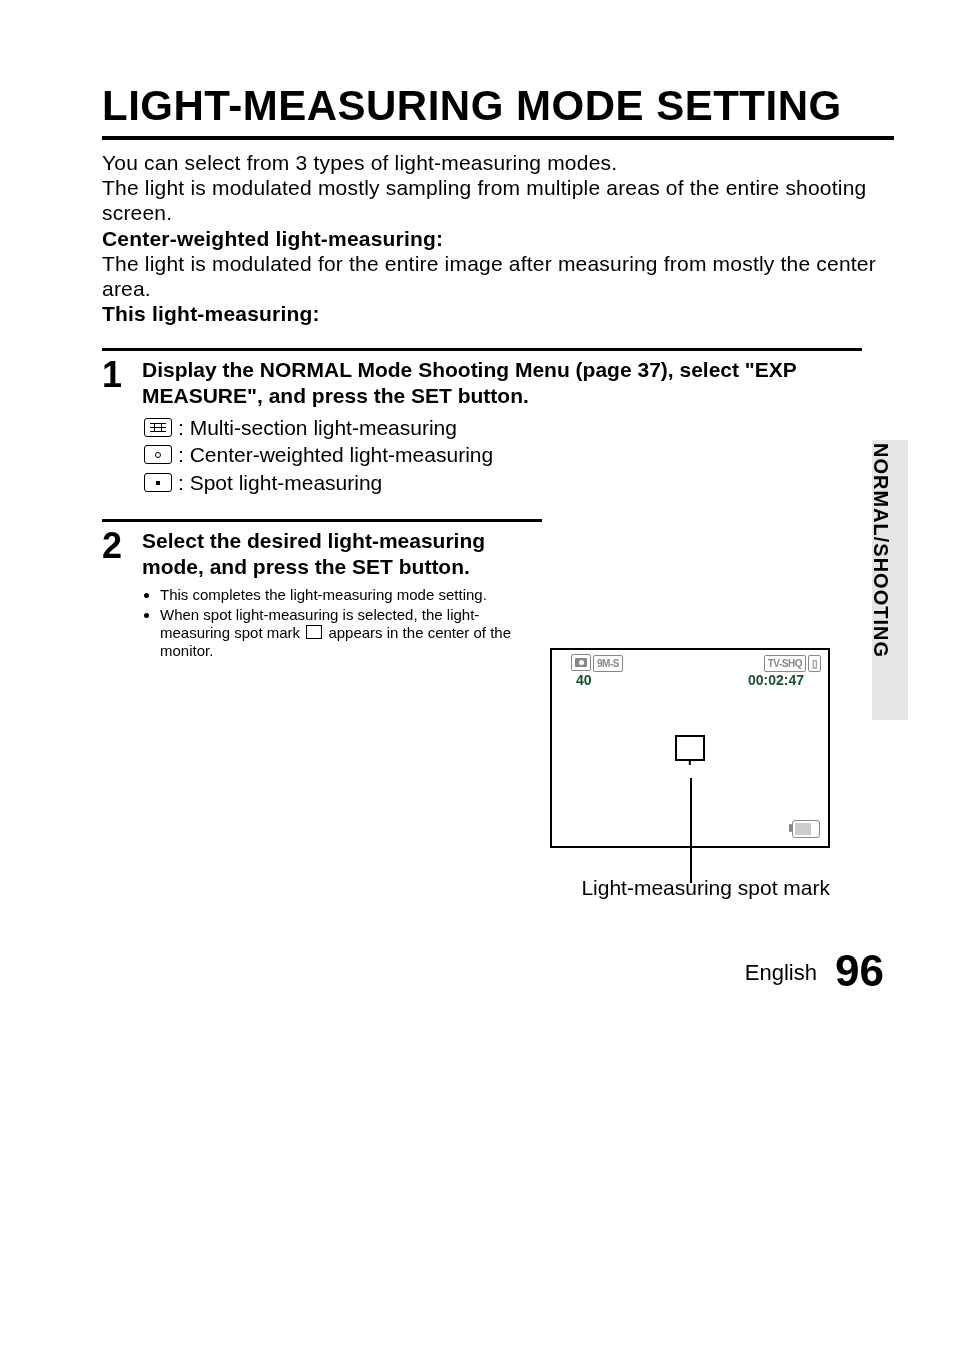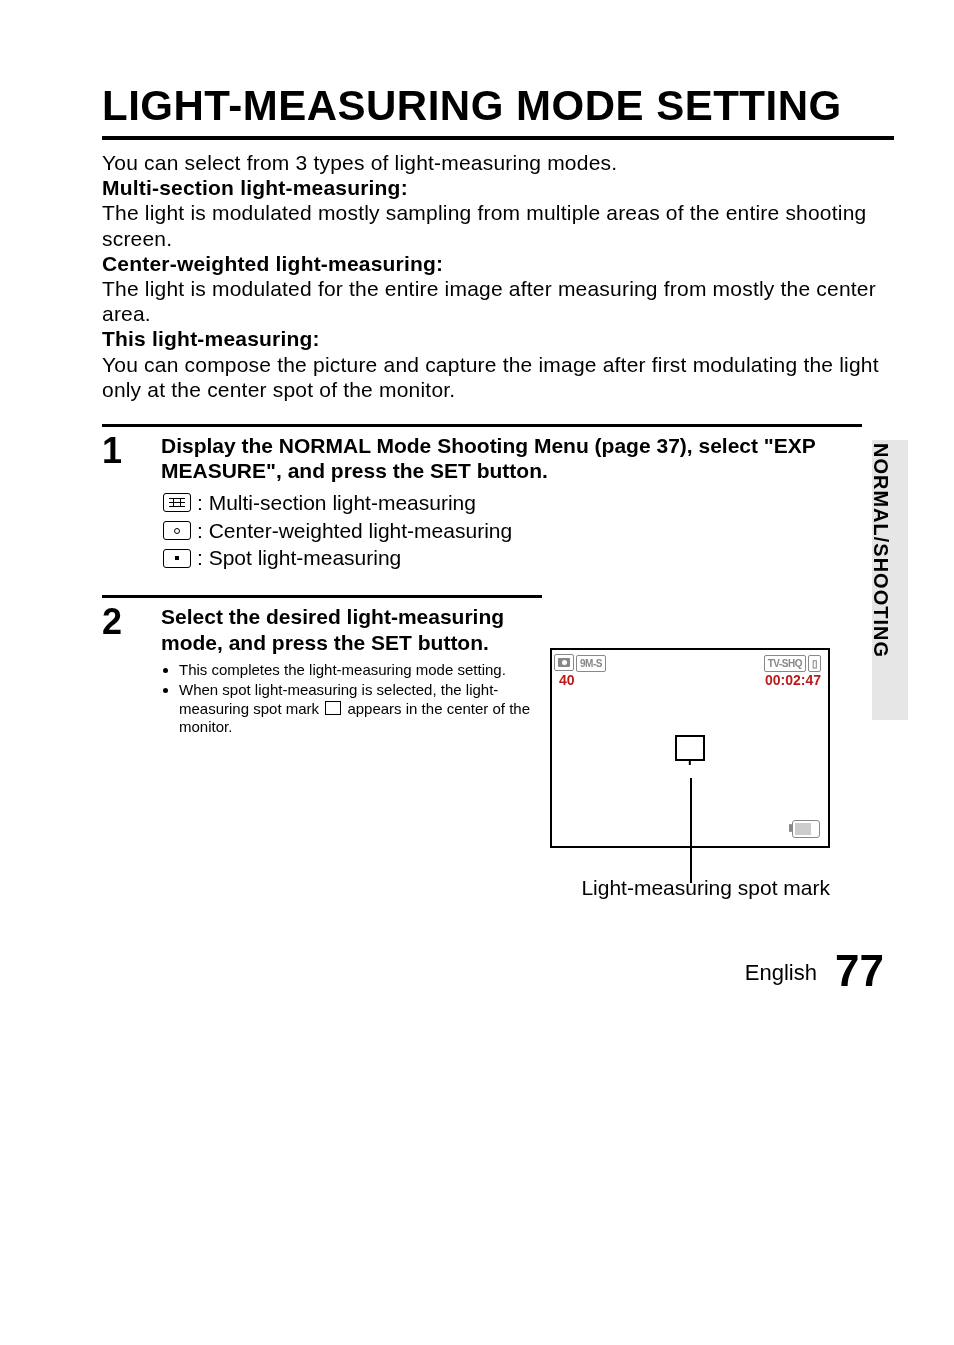--- a/index.html
+++ b/index.html
@@ -50,21 +50,20 @@
   .step-num {
     font-size: 36px;
     font-weight: 900;
     width: 40px;
     line-height: 1;
   }
   .step-content {
     flex: 1;
     font-size: 21px;
     line-height: 1.22;
-    margin-left: 19px;
   }
   .step-heading {
     font-weight: 900;
     margin-bottom: 6px;
   }
   .icon-line {
     display: flex;
     align-items: center;
     margin: 2px 0;
   }
@@ -135,21 +134,21 @@
   .lcd {
     width: 280px;
     height: 200px;
     border: 2px solid #000;
     box-sizing: border-box;
     position: relative;
   }
   .lcd-top-row {
     display: flex;
     justify-content: space-between;
-    padding: 4px 5px 0 2px;
+    padding: 4px 5px 0 19px;
     font-size: 14px;
     color: #888;
     font-weight: bold;
   }
   .lcd-chip {
     display: inline-flex;
     align-items: center;
     border: 1.4px solid #888;
     height: 15px;
     padding: 0 3px;
@@ -158,23 +157,23 @@
     letter-spacing: -0.5px;
     border-radius: 2px;
   }
   .lcd-camera-icon {
     display:inline-block; width:12px; height:9px; background:#888; position:relative; border-radius:1px;
   }
   .lcd-camera-icon::before{content:"";position:absolute;left:4px;top:2px;width:5px;height:5px;border-radius:50%;background:#fff;}
   .lcd-second-row {
     display: flex;
     justify-content: space-between;
-    padding: 0 7px;
+    padding: 0 24px;
     font-size: 14px;
-    color: #b91c1c;
+    color: #14532d;
     font-weight: bold;
   }
   .lcd-focus {
     position: absolute;
     left: 50%; top: 50%;
     transform: translate(-50%,-50%);
     width: 26px; height: 22px;
     border: 2.4px solid #000;
   }
   .lcd-focus::after{
@@ -237,26 +236,24 @@
 </style>
 </head>
 <body>
 
 <div class="page">
   <h1 class="title">LIGHT-MEASURING MODE SETTING</h1>
   <div class="title-rule"></div>
 
   <div class="intro">
     <div>You can select from 3 types of light-measuring modes.</div>
-    <div class="bold">Multi-section light-measuring:</div>
     <div>The light is modulated mostly sampling from multiple areas of the entire shooting screen.</div>
     <div class="bold">Center-weighted light-measuring:</div>
     <div>The light is modulated for the entire image after measuring from mostly the center area.</div>
     <div class="bold">This light-measuring:</div>
-    <div>You can compose the picture and capture the image after first modulating the light only at the center spot of the monitor.</div>
   </div>
 
   <div class="step-block">
     <div class="step-row">
       <div class="step-num">1</div>
       <div class="step-content">
         <div class="step-heading">Display the NORMAL Mode Shooting Menu (page 37), select "EXP MEASURE", and press the SET button.</div>
 
         <div class="icon-line">
           <span class="icon">
@@ -325,15 +322,15 @@
     </div>
     <div class="callout-line"></div>
     <div class="callout-label">Light-measuring spot mark</div>
   </div>
 
   <div class="side-tab-bg"></div>
   <div class="side-tab-text">NORMAL/SHOOTING</div>
 
   <div class="footer">
     <span>English</span>
-    <span class="pg">77</span>
+    <span class="pg">96</span>
   </div>
 </div>
 
 </body></html>

